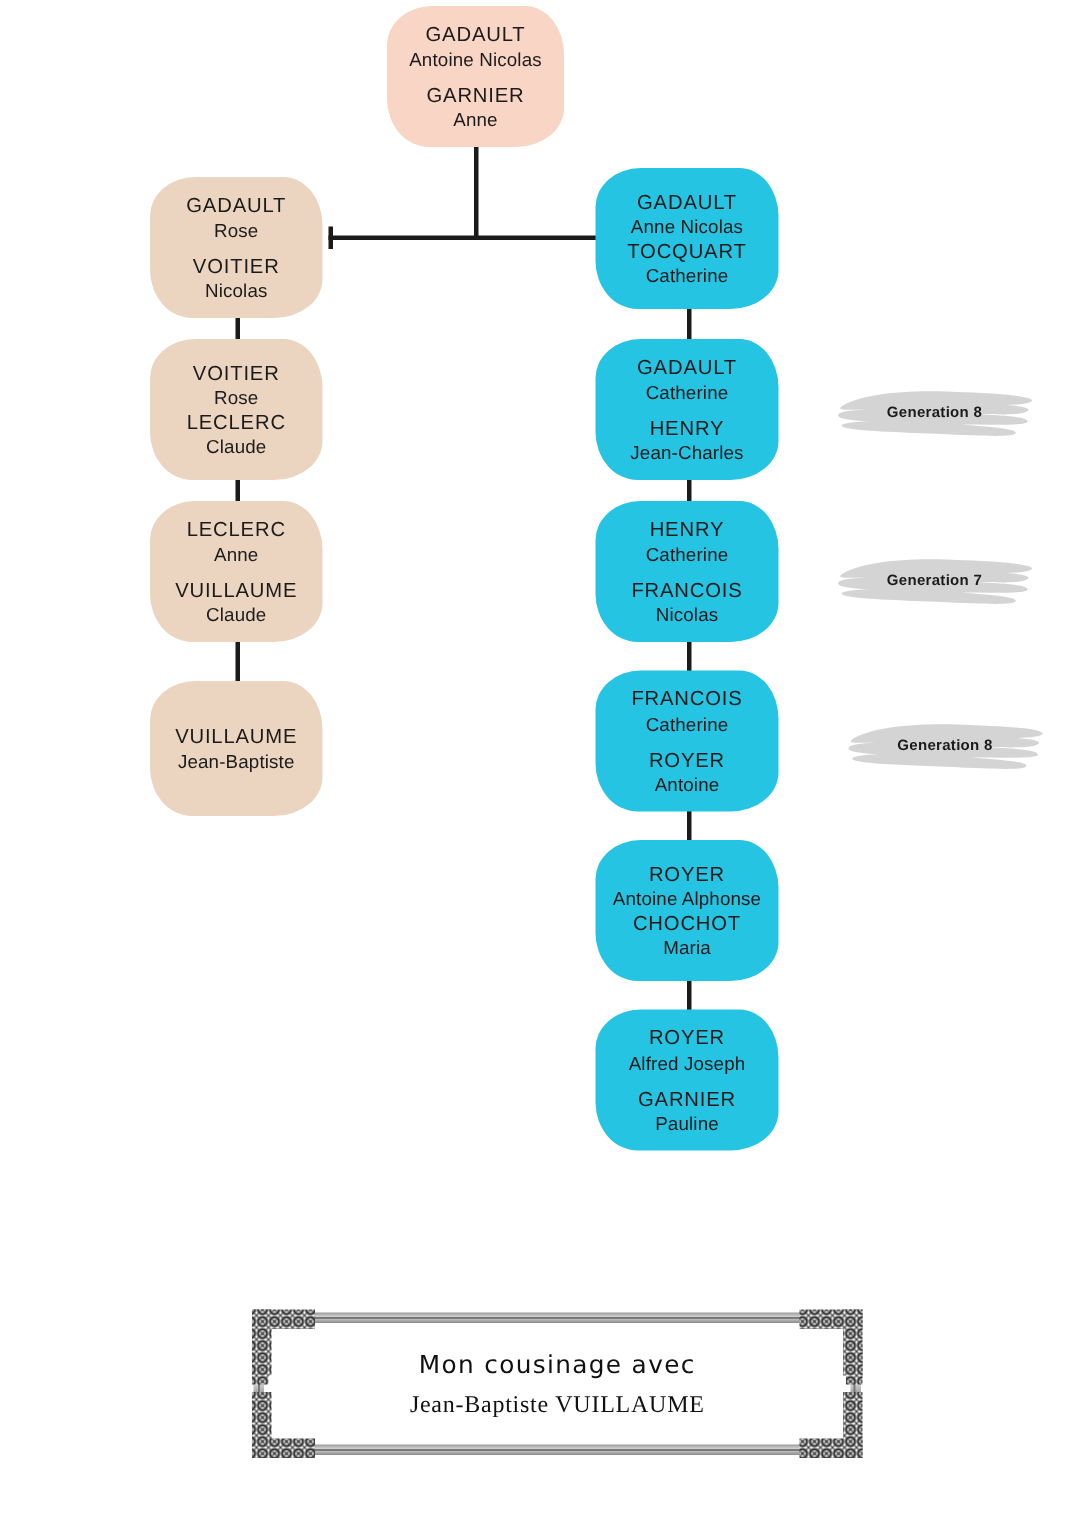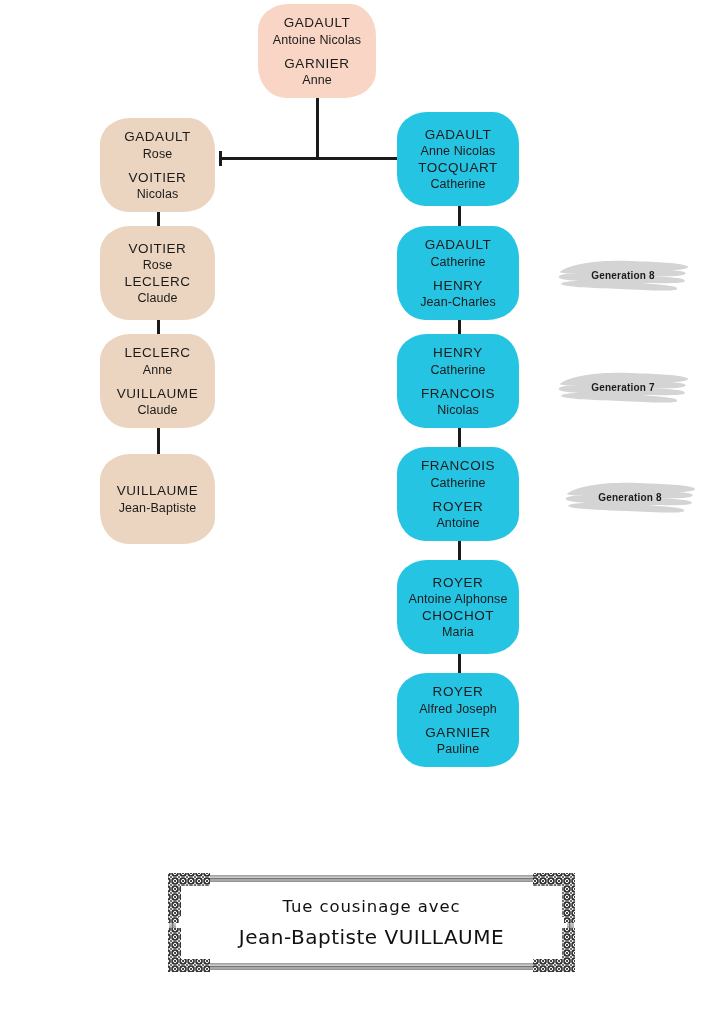--- a/index.html
+++ b/index.html
@@ -133,21 +133,21 @@
     justify-content: center;
     gap: 9px;
   }
   .title-line {
     font-family: "DejaVu Sans", sans-serif;
     color: #111111;
     text-align: center;
     white-space: nowrap;
   }
   .title-line-1 { font-size: 16.5px; letter-spacing: 0.9px; }
-  .title-line-2 { font-size: 20px; letter-spacing: 0.5px; }
+  .title-line-2 { font-size: 16px; letter-spacing: 0.5px; font-family: Liberation Serif, serif; }
 </style>
 </head>
 <body>
 
 <div id="chart-root">
 
   <div class="conn-v" style="left:316px; top:97px; height:62px;"></div>
 
   <div class="conn-h" style="left:219px; top:157px; width:198px;"></div>
   <div class="conn-cap" style="left:219px; top:151px;"></div>
@@ -316,18 +316,18 @@
         <rect x="5" y="90" width="42" height="13" fill="url(#orn)"></rect>
         <rect x="5" y="59" width="13" height="44" fill="url(#orn)"></rect>
       </g>
       <g>
         <rect x="370" y="90" width="42" height="13" fill="url(#orn)"></rect>
         <rect x="399" y="59" width="13" height="44" fill="url(#orn)"></rect>
       </g>
     </svg>
 
     <div class="title-text">
-      <div class="title-line title-line-1">Tue cousinage avec</div>
+      <div class="title-line title-line-1">Mon cousinage avec</div>
       <div class="title-line title-line-2">Jean-Baptiste VUILLAUME</div>
     </div>
   </div>
 
 </div>
 
 </body></html>

